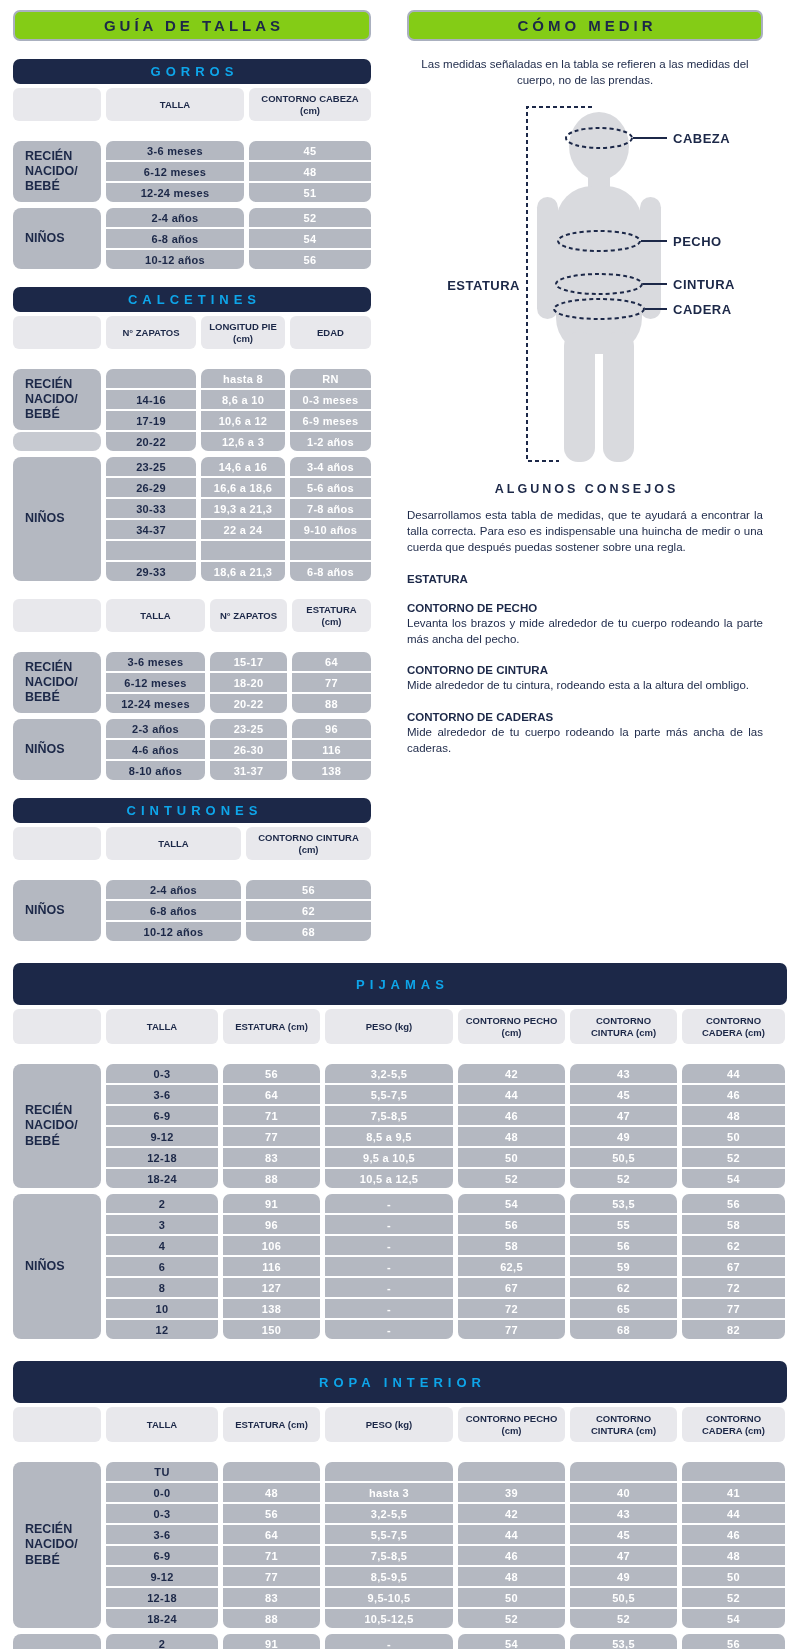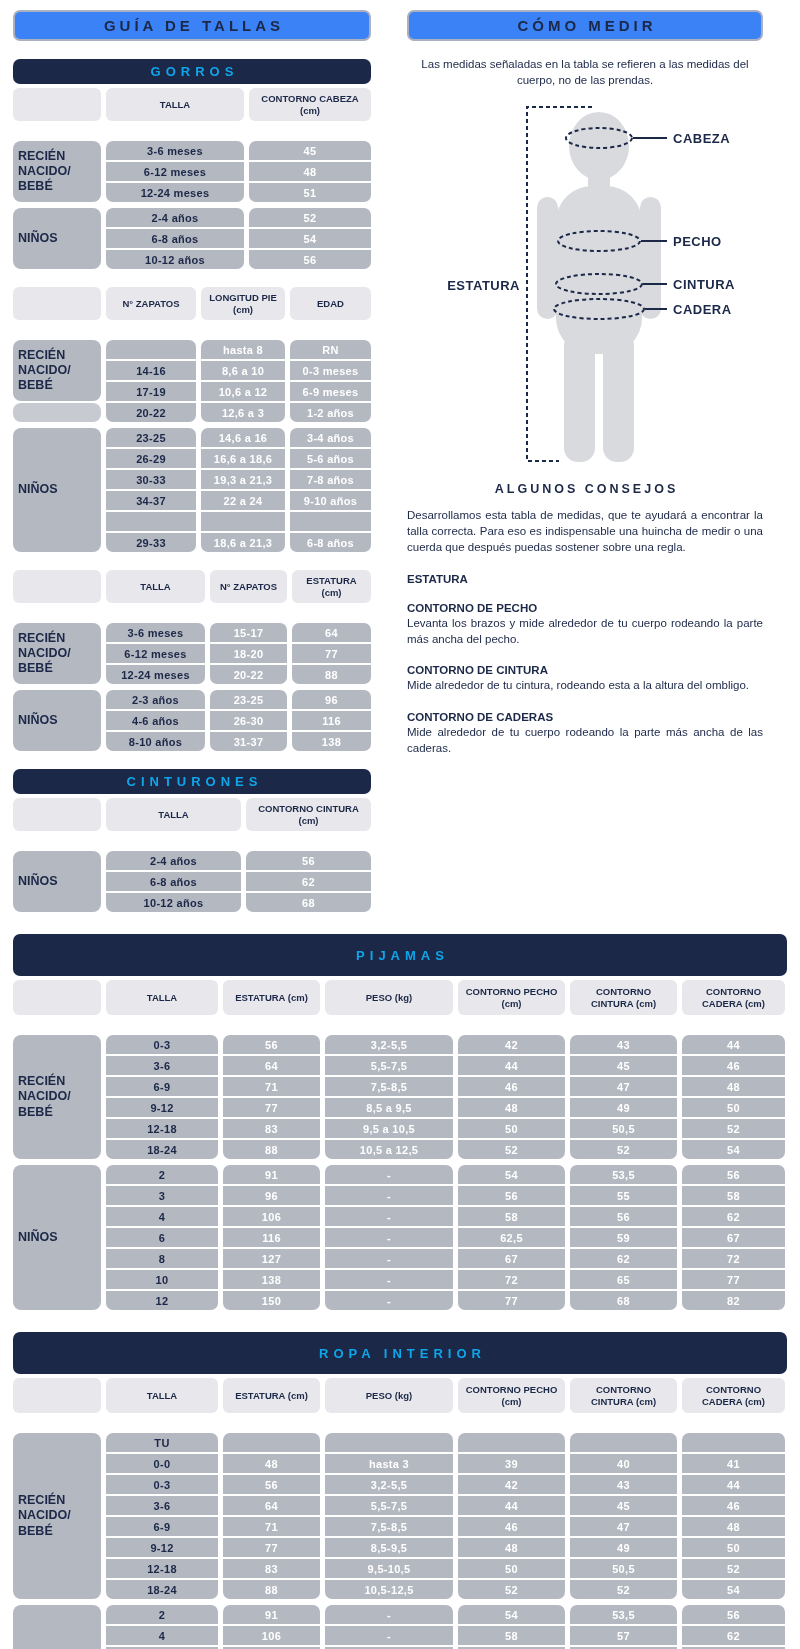--- a/index.html
+++ b/index.html
@@ -3,34 +3,34 @@
 <meta charset="utf-8">
 <style>
   html,body{margin:0;padding:0;background:#fff;}
   body{width:800px;font-family:"Liberation Sans",sans-serif;color:#1c2848;}
   .page{padding:10px 13px 14px 13px;}
   .toprow{display:flex;}
   .leftcol{width:358px;flex:none;}
   .rightcol{width:356px;flex:none;margin-left:36px;}
 
   .titlebox{border:2px solid #aab0bf;border-radius:7px;height:27px;display:flex;align-items:center;justify-content:center;
-    font-weight:bold;font-size:15px;letter-spacing:4px;text-indent:4px;color:#1c2848;background:#3b82f6;}
+    font-weight:bold;font-size:15px;letter-spacing:4px;text-indent:4px;color:#1c2848;background:#84cc16;}
 
   .table{margin-top:18px;}
   .table.full{margin-top:22px;}
   .bar{background:#1c2848;color:#0ea5e9;border-radius:7px;height:25px;display:flex;align-items:center;justify-content:center;
     font-size:13px;font-weight:bold;letter-spacing:5px;text-indent:5px;margin-bottom:4px;}
   .table.full .bar{height:42px;}
   .thead{display:grid;column-gap:5px;margin-bottom:20px;}
   .th{background:#e8e8ec;border-radius:6px;min-height:29px;display:flex;align-items:center;justify-content:center;
     text-align:center;font-size:9.5px;font-weight:bold;line-height:1.2;padding:2px 4px;color:#1c2848;}
   .table.full .th{min-height:31px;}
   .tgroup{display:grid;column-gap:5px;margin-top:6px;}
   .lwrap{display:flex;flex-direction:column;gap:2px;}
-  .glabel{background:#b4b8c1;border-radius:8px;display:flex;align-items:center;padding:0 6px 0 5px;
+  .glabel{background:#b4b8c1;border-radius:8px;display:flex;align-items:center;padding:0 6px 0 12px;
     font-weight:bold;font-size:12.5px;line-height:1.22;color:#1c2848;}
   .glabel.spacer{background:#c7cad1;}
   .gcol{display:flex;flex-direction:column;gap:2px;border-radius:7px;overflow:hidden;}
   .cell{height:19px;flex:none;display:flex;align-items:center;justify-content:center;background:#b4b8c1;
     font-size:11px;font-weight:bold;color:#fff;letter-spacing:0.3px;}
   .gcol.first .cell{color:#1c2848;}
 
   .cols-gorros{grid-template-columns:88px 138px 122px;}
   .cols-calcetines{grid-template-columns:88px 90px 84px 81px;}
   .cols-ballerinas{grid-template-columns:88px 99px 77px 79px;}
@@ -85,20 +85,21 @@
               <div class="cell">10-12 años</div>
             </div>
             <div class="gcol">
               <div class="cell">52</div>
               <div class="cell">54</div>
               <div class="cell">56</div>
             </div>
           </div>
         </section>
       <section class="table">
+          <div class="bar">CALCETINES</div>
           <div class="thead cols-calcetines">
             <div class="th corner"></div>
             <div class="th">N° ZAPATOS</div>
             <div class="th">LONGITUD PIE (cm)</div>
             <div class="th">EDAD</div>
           </div>
           <div class="tgroup cols-calcetines">
             <div class="lwrap">
               <div class="glabel" style="height: 61px;">RECIÉN NACIDO/ BEBÉ</div>
               <div class="glabel spacer" style="height: 19px;"></div>

